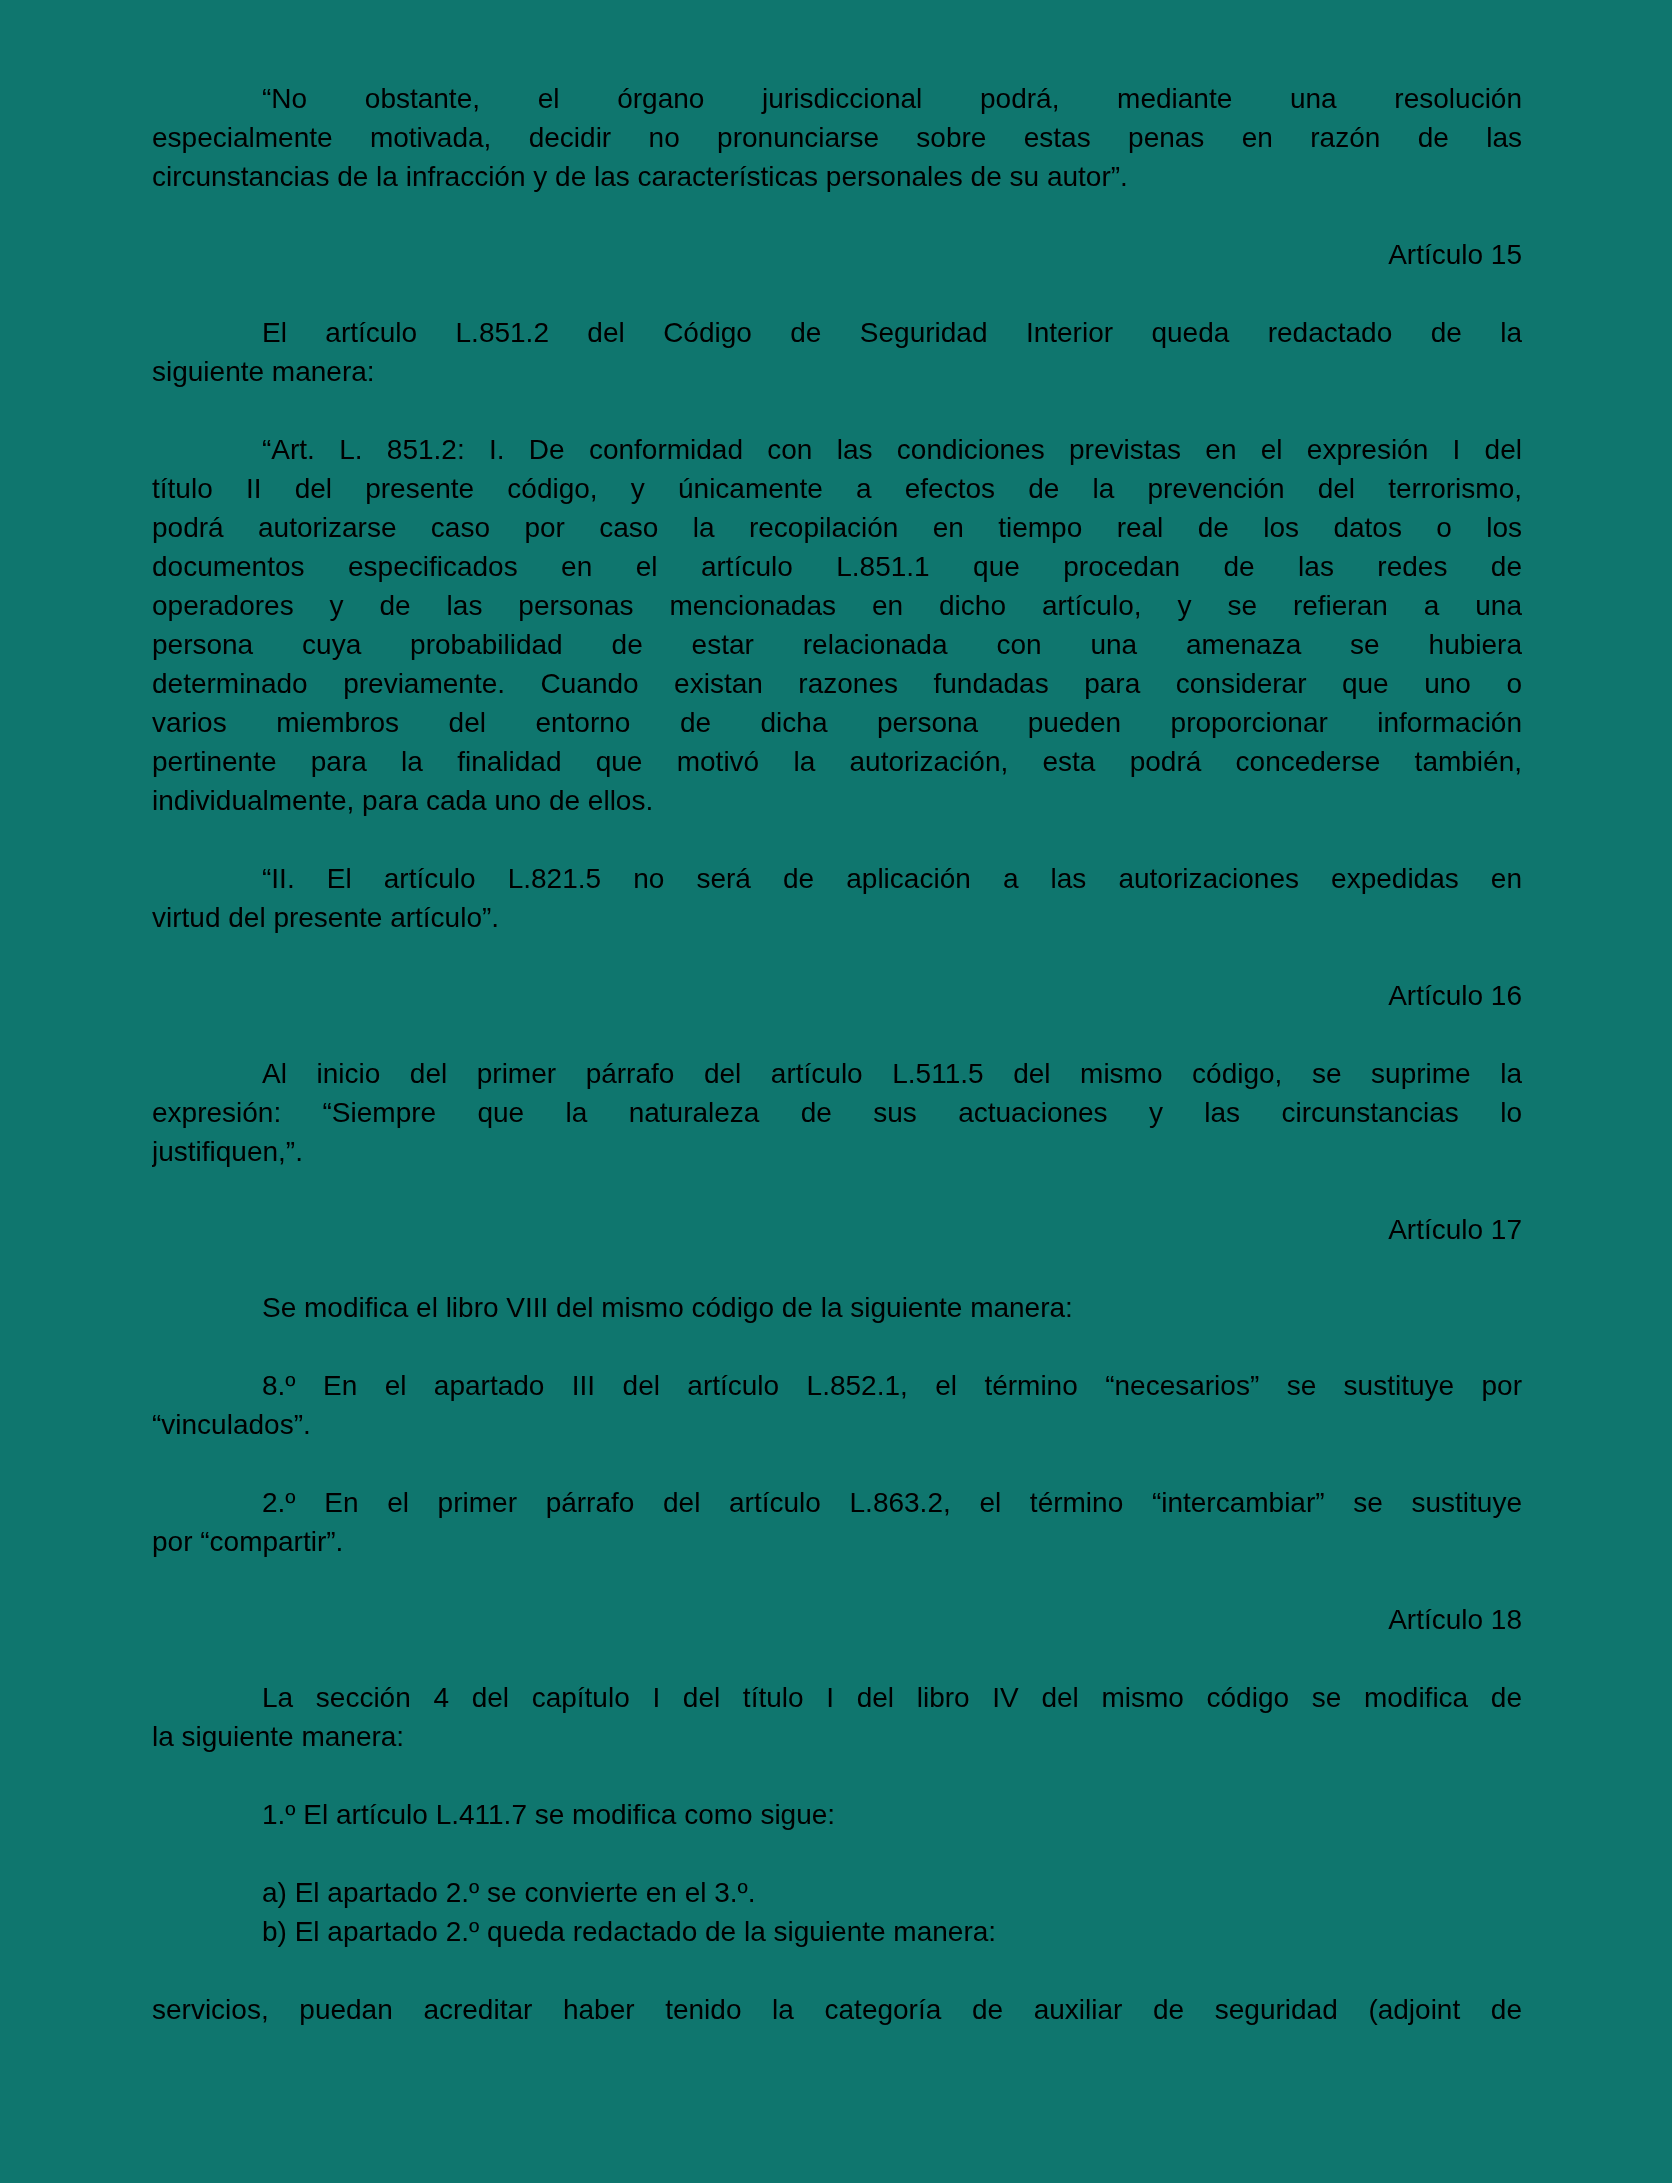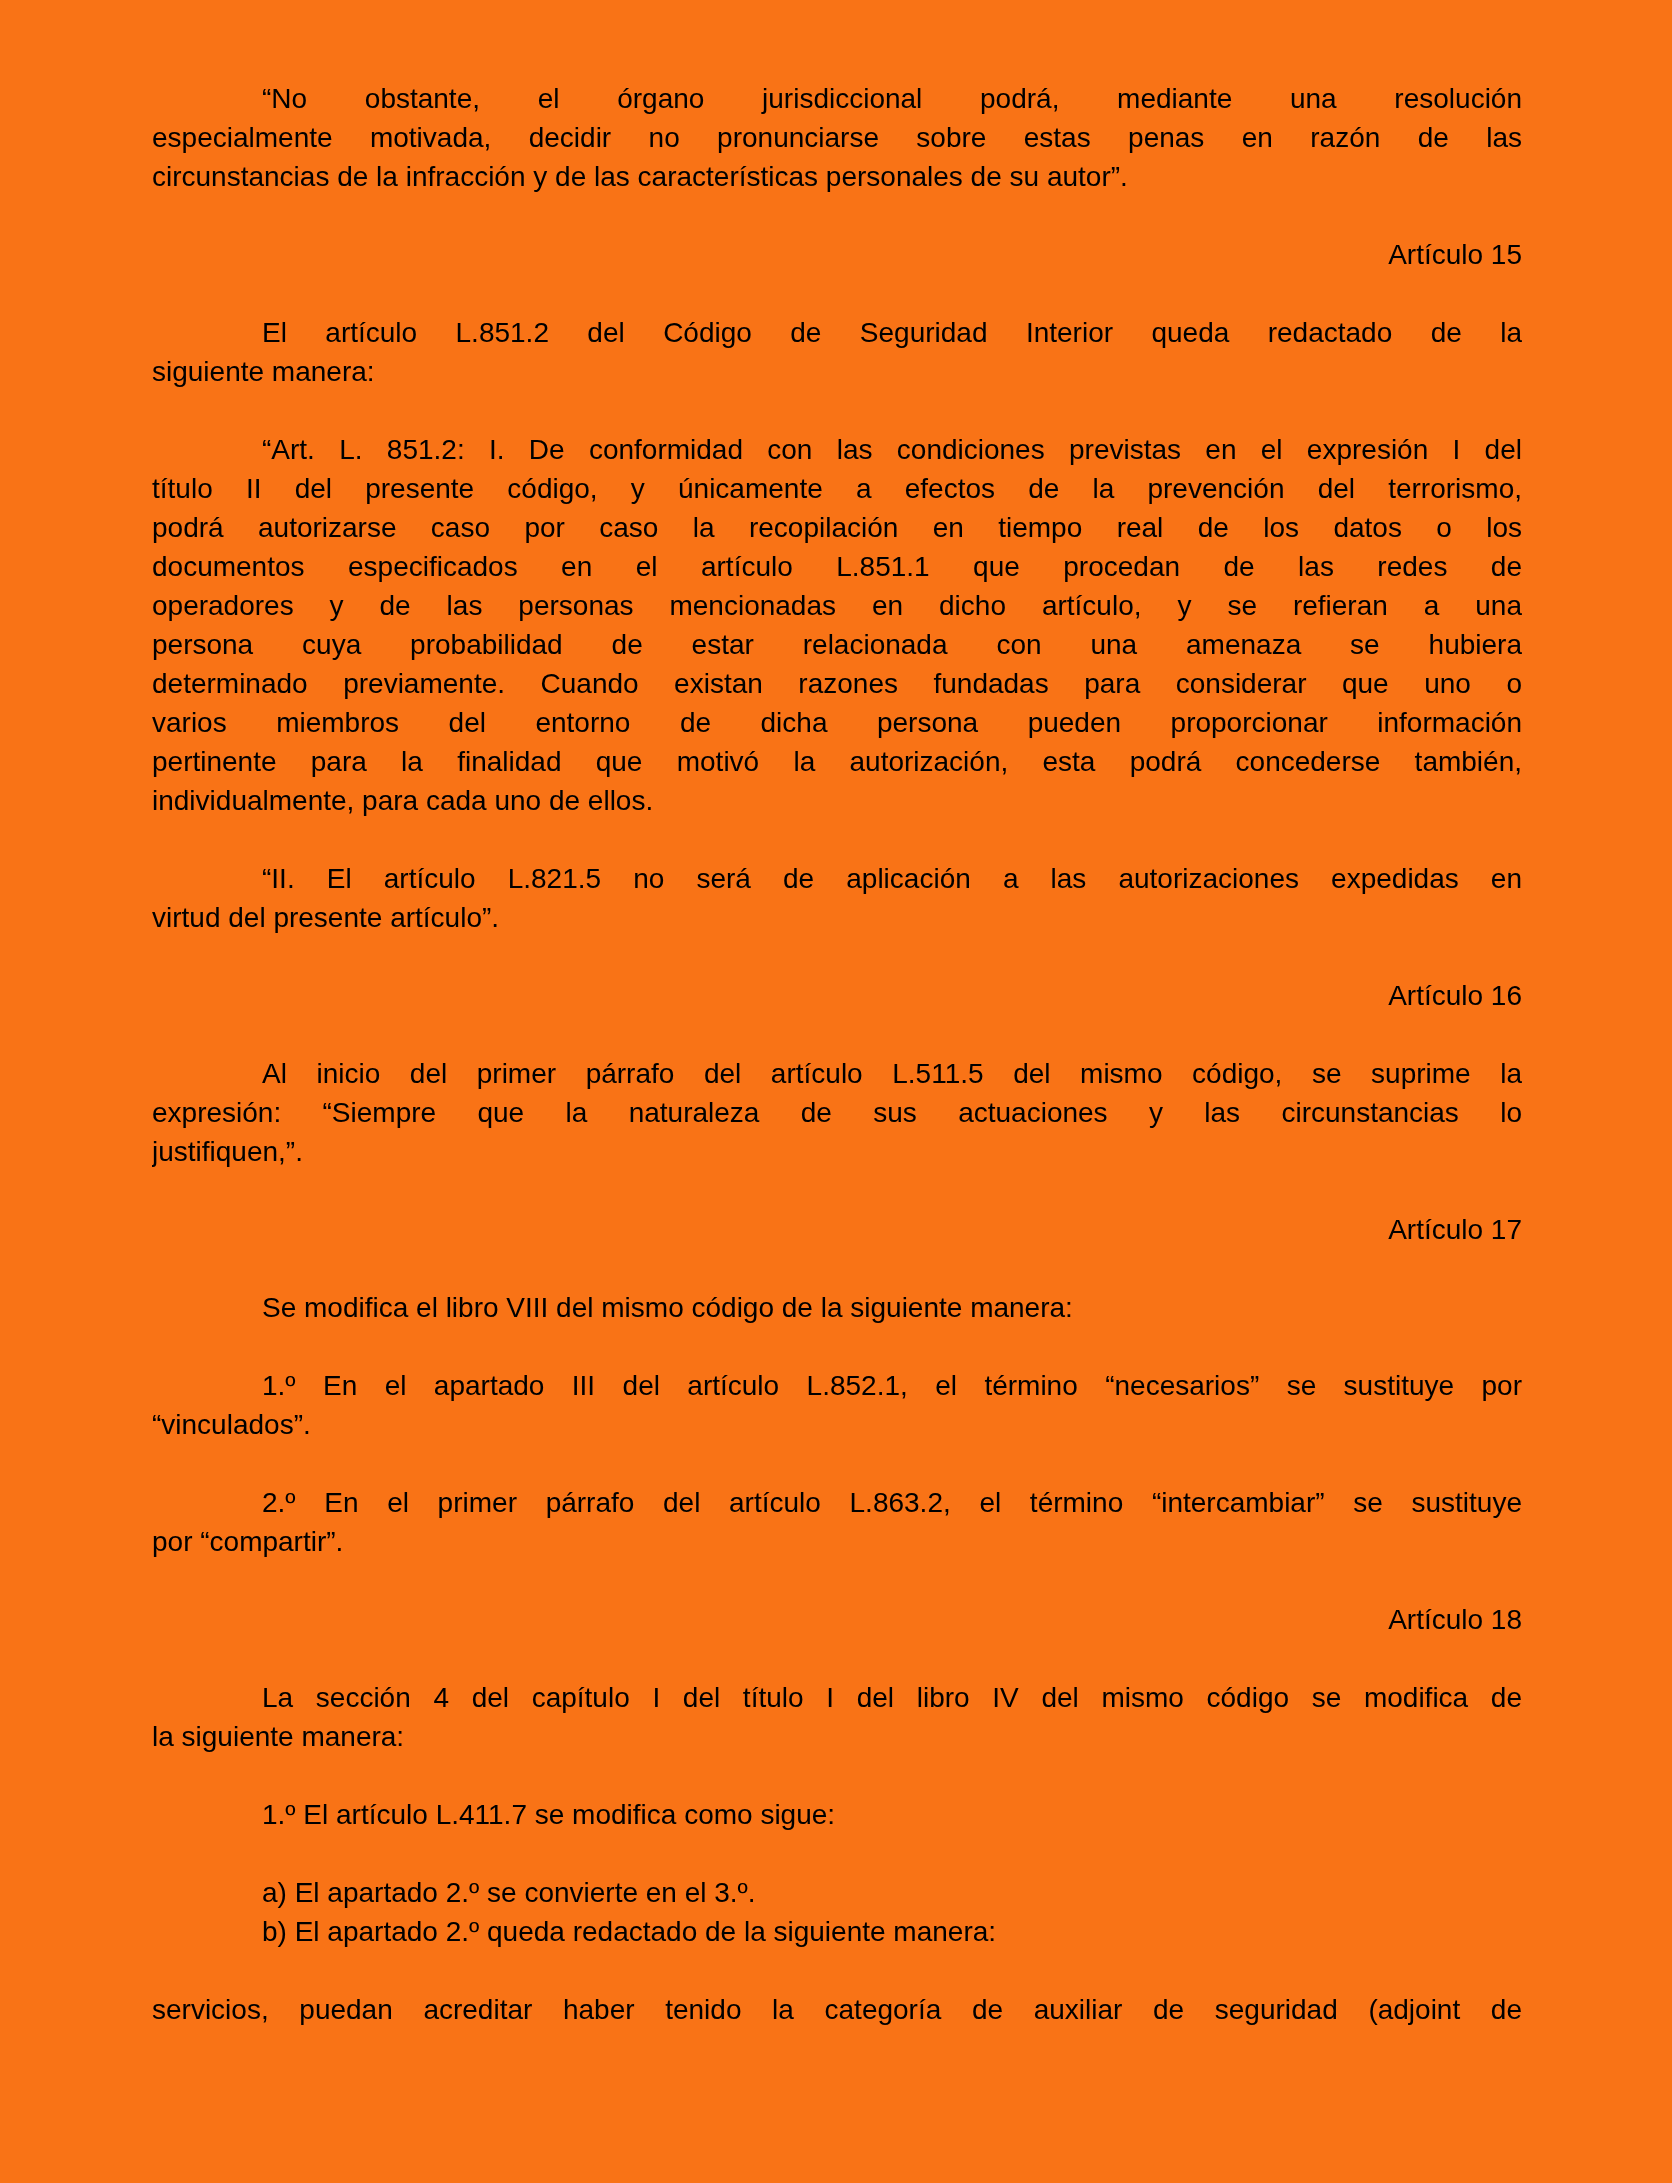--- a/index.html
+++ b/index.html
@@ -4,21 +4,21 @@
 <style>
   html, body {
     margin: 0;
     padding: 0;
     background: #ffffff;
   }
   .page {
     position: relative;
     width: 1672px;
     height: 2183px;
-    background: #f97316;
+    background: #0f766e;
     color: #000000;
     font-family: "Liberation Sans", "DejaVu Sans", sans-serif;
     font-size: 28px;
     line-height: 39px;
     box-sizing: border-box;
     padding: 79px 150px 47px 152px;
     overflow: hidden;
   }
   .doc {
     width: 100%;
@@ -82,21 +82,21 @@
       <div class="block">
         <div class="line first">Al inicio del primer párrafo del artículo L.511.5 del mismo código, se suprime la</div>
         <div class="line">expresión: “Siempre que la naturaleza de sus actuaciones y las circunstancias lo</div>
         <div class="line last">justifiquen,”.</div>
       </div>
       <div class="block heading">Artículo 17</div>
       <div class="block">
         <div class="line first last">Se modifica el libro VIII del mismo código de la siguiente manera:</div>
       </div>
       <div class="block">
-        <div class="line first">1.º En el apartado III del artículo L.852.1, el término “necesarios” se sustituye por</div>
+        <div class="line first">8.º En el apartado III del artículo L.852.1, el término “necesarios” se sustituye por</div>
         <div class="line last">“vinculados”.</div>
       </div>
       <div class="block">
         <div class="line first">2.º En el primer párrafo del artículo L.863.2, el término “intercambiar” se sustituye</div>
         <div class="line last">por “compartir”.</div>
       </div>
       <div class="block heading">Artículo 18</div>
       <div class="block">
         <div class="line first">La sección 4 del capítulo I del título I del libro IV del mismo código se modifica de</div>
         <div class="line last">la siguiente manera:</div>

